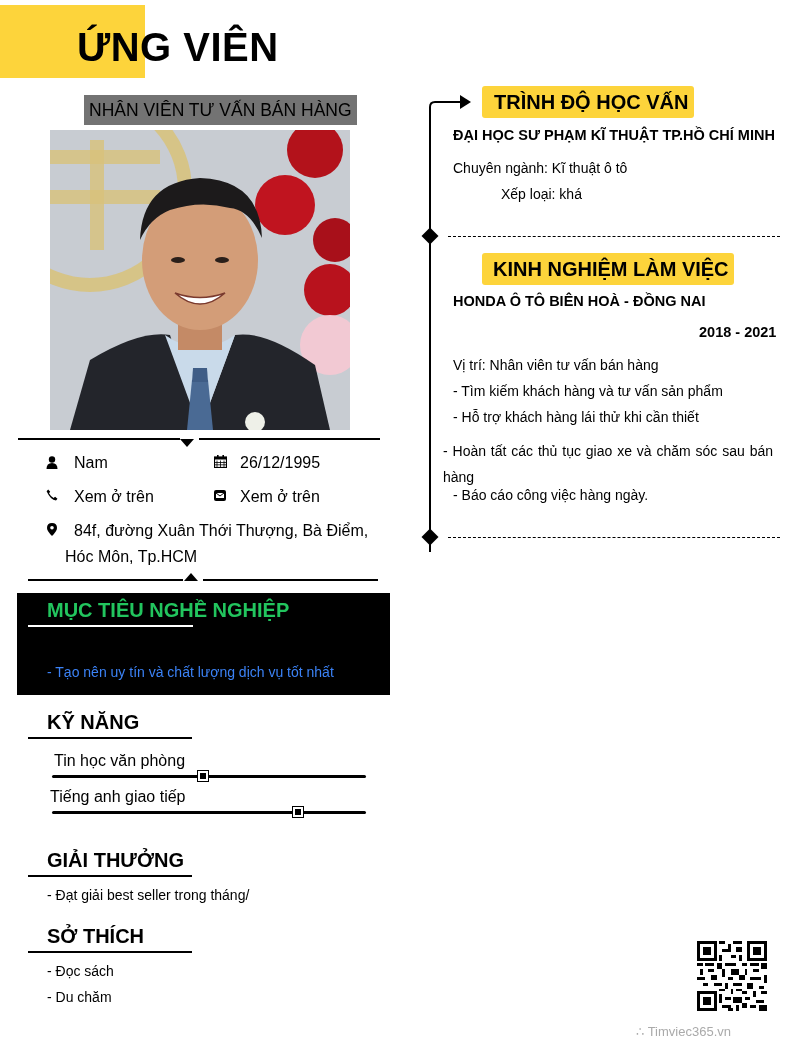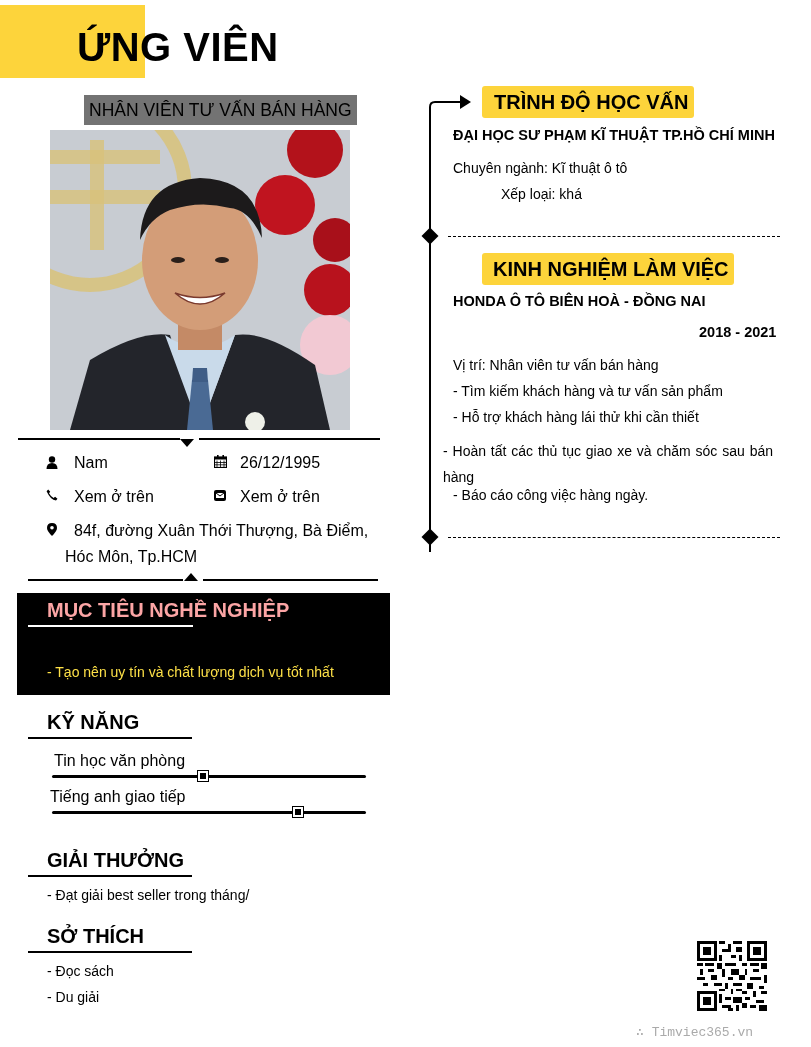--- a/index.html
+++ b/index.html
@@ -36,21 +36,21 @@
 
   
   .timeline-v { left: 429px; width: 2px; background: #000; }
   .diamond { width: 12px; height: 12px; background: #000; transform: rotate(45deg); }
   .dash { border-top: 1.5px dashed #000; }
   .brush { background: #fdd43b; border-radius: 3px; }
   .rhead { font-size: 20px; font-weight: bold; line-height: 26px; white-space: nowrap; }
   .rsub { font-size: 14.5px; font-weight: bold; line-height: 20px; white-space: nowrap; }
   .rtext { font-size: 14px; line-height: 26px; }
 
-  .footer-brand { left: 636px; top: 1024px; font-family: Liberation Mono, monospace; font-size: 13px; color: #aaaaaa; white-space: nowrap; }
+  .footer-brand { left: 636px; top: 1024px; font-family: Liberation Sans, sans-serif; font-size: 13px; color: #aaaaaa; white-space: nowrap; }
 </style>
 </head>
 <body>
 
 <div class="abs title-block"></div>
 <div class="abs title">ỨNG VIÊN</div>
 <div class="abs position-tag">NHÂN VIÊN TƯ VẤN BÁN HÀNG</div>
 
 <div class="abs photo">
   <svg width="300" height="300" viewBox="0 0 300 300">
@@ -136,44 +136,44 @@
     </svg>
 </div>
 <div class="abs info-text" style="left:74px; top:522px;">84f, đường Xuân Thới Thượng, Bà Điểm,</div>
 <div class="abs info-text" style="left:65px; top:548px;text-align:right;">Hóc Môn, Tp.HCM</div>
 
 <div class="abs hline" style="left:28px; top:579px; width:155px;"></div>
 <div class="abs tri-up" style="left:184px; top:573px;"></div>
 <div class="abs hline" style="left:203px; top:579px; width:175px;"></div>
 
 <div class="abs career-box">
-  <div class="abs sec-title" style="left:30px; top:5px; color:#fca5a5;">MỤC TIÊU NGHỀ NGHIỆP</div>
+  <div class="abs sec-title" style="left:30px; top:5px; color:#22c55e;">MỤC TIÊU NGHỀ NGHIỆP</div>
   <div class="abs sec-underline" style="left:11px; top:32px; width:165px; background:#fff;"></div>
-  <div class="abs body-text" style="left:30px; top:66px; color:#fde047;">- Tạo nên uy tín và chất lượng dịch vụ tốt nhất</div>
+  <div class="abs body-text" style="left:30px; top:66px; color:#3b82f6;">- Tạo nên uy tín và chất lượng dịch vụ tốt nhất</div>
 </div>
 
 <div class="abs sec-title" style="left:47px; top:710px;">KỸ NĂNG</div>
 <div class="abs sec-underline" style="left:28px; top:737px; width:164px; background:#000;"></div>
 
 <div class="abs info-text" style="left:54px; top:752px;">Tin học văn phòng</div>
 <div class="abs skill-track" style="left:52px; top:775px; width:314px;"></div>
 <div class="abs skill-knob" style="left:198px; top:771px;"></div>
 
 <div class="abs info-text" style="left:50px; top:788px;">Tiếng anh giao tiếp</div>
 <div class="abs skill-track" style="left:52px; top:811px; width:314px;"></div>
 <div class="abs skill-knob" style="left:293px; top:807px;"></div>
 
 <div class="abs sec-title" style="left:47px; top:848px;">GIẢI THƯỞNG</div>
 <div class="abs sec-underline" style="left:28px; top:875px; width:164px; background:#000;"></div>
 <div class="abs body-text" style="left:47px; top:882px;">- Đạt giải best seller trong tháng/</div>
 
 <div class="abs sec-title" style="left:47px; top:924px;">SỞ THÍCH</div>
 <div class="abs sec-underline" style="left:28px; top:951px; width:164px; background:#000;"></div>
 <div class="abs body-text" style="left:47px; top:958px;">- Đọc sách</div>
-<div class="abs body-text" style="left:47px; top:984px;">- Du giải</div>
+<div class="abs body-text" style="left:47px; top:984px;">- Du chăm</div>
 
 <svg class="abs" style="left:425px; top:93px;" width="50" height="22" viewBox="0 0 50 22">
   <path d="M5 22 L5 14 Q5 9 10 9 L36 9" stroke="#000" stroke-width="2" fill="none"></path>
   <path d="M35 2 L46 9 L35 16 Z" fill="#000"></path>
 </svg>
 <div class="abs timeline-v" style="top:112px; height:440px;"></div>
 <div class="abs diamond" style="left:424px; top:230px;"></div>
 <div class="abs diamond" style="left:424px; top:531px;"></div>
 <div class="abs dash" style="left:448px; top:236px; width:332px;"></div>
 <div class="abs dash" style="left:448px; top:537px; width:332px;"></div>

